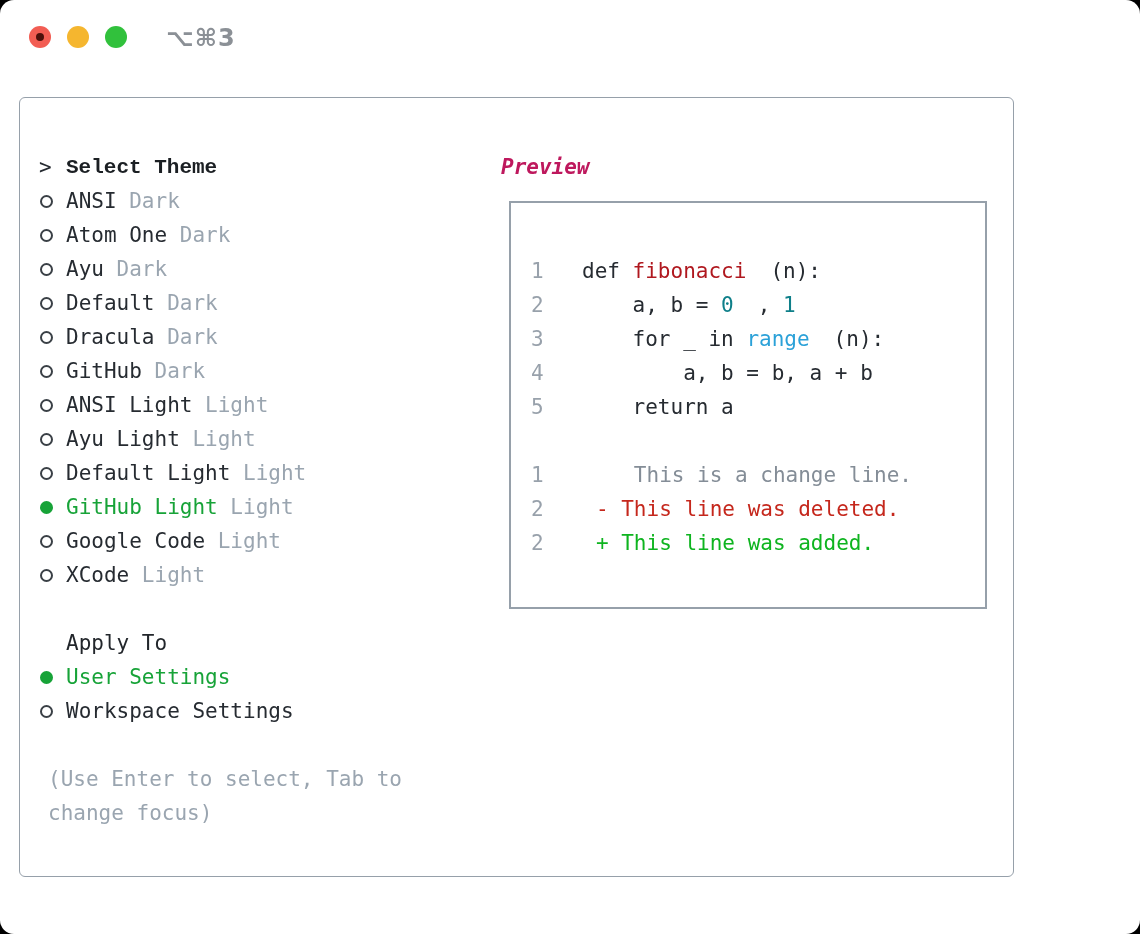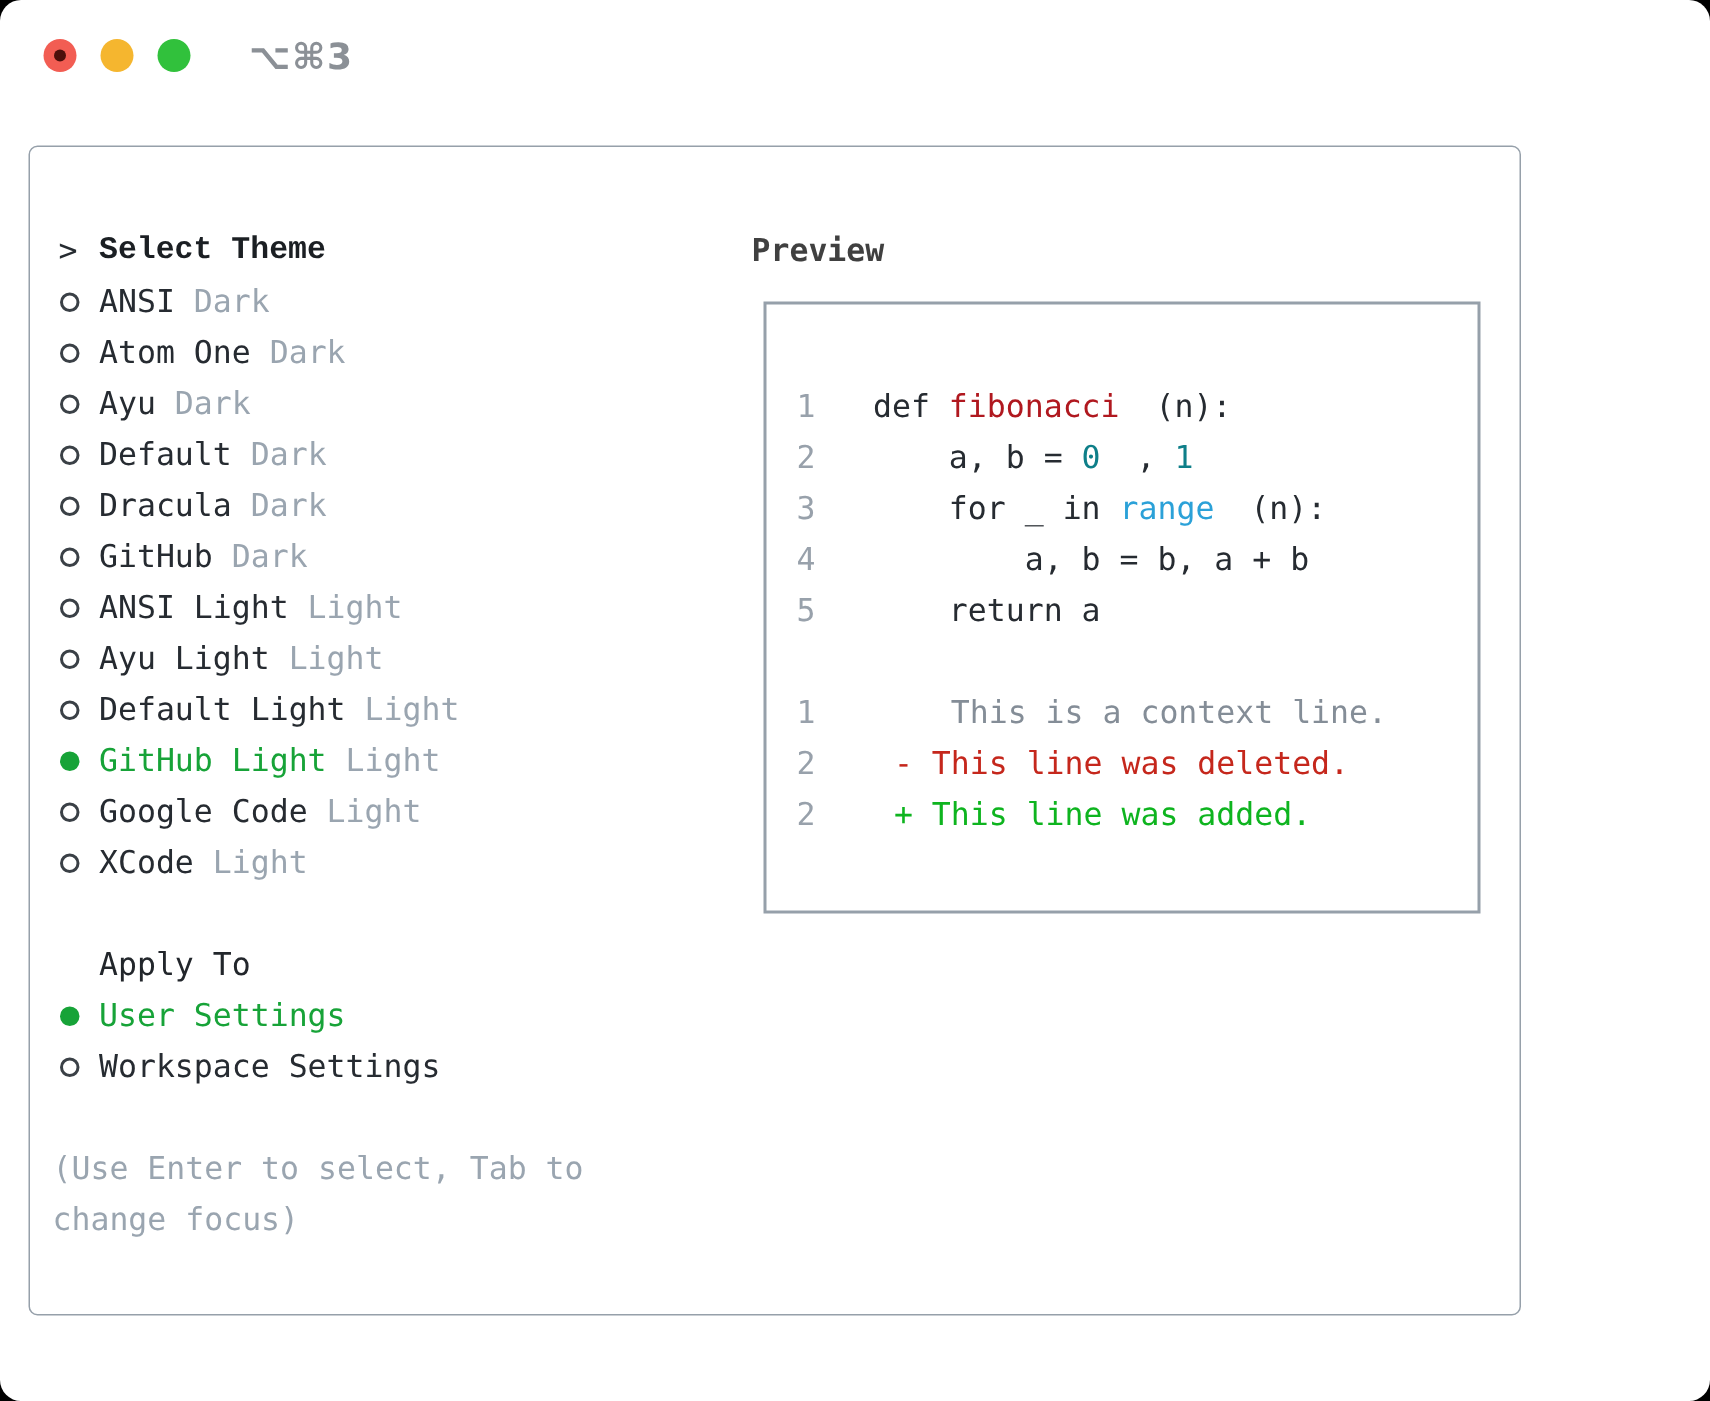--- a/index.html
+++ b/index.html
@@ -48,27 +48,27 @@
   .radio{width:13px;height:13px;border-radius:50%;border:2px solid #3a4046;margin-left:1px;}
   .row.selected .radio{background:var(--green);border-color:var(--green);}
   .cursor-char{font-size:21px;color:var(--ink);}
   .hdr-label{font-weight:700;color:#1b1f23;font-family:Liberation Mono, monospace;}
   .t-name{color:var(--ink);}
   .row.selected .t-name{color:var(--green);}
   .t-variant{color:var(--muted);}
   .apply-rows{position:absolute;left:19px;top:528px;}
   .apply-label{color:#22262b;}
   .hint{
-    position:absolute;left:15px;top:664px;width:400px;
+    position:absolute;left:28px;top:664px;width:400px;
     font-size:21px;line-height:34px;color:var(--muted);
   }
   
   .preview-title{
     position:absolute;left:481px;top:52px;height:34px;display:flex;align-items:center;
-    font-size:21px;font-weight:700;color:#404040;
+    font-size:21px;font-weight:700;color:#be185d;font-style:italic;
   }
   .preview-box{
     position:absolute;left:489px;top:103px;width:478px;height:408px;
     border:2px solid var(--border);background:#fff;
     padding:51px 0 0 20px;overflow:hidden;
   }
   .pline{display:flex;height:34px;align-items:center;font-size:21px;}
   .ln{width:27px;flex:0 0 27px;color:var(--lnum);}
   .lc{white-space:pre;}
   .diff-block{margin-top:34px;}
@@ -149,21 +149,21 @@
             <span class="lc"><span class="seg-code">        a, b = b, a + b</span></span>
           </div>
           <div class="pline">
             <span class="ln">5</span>
             <span class="lc"><span class="seg-code">    return a</span></span>
           </div>
         </div>
       <div id="diff-block" class="diff-block">
           <div class="pline">
             <span class="ln">1</span>
-            <span class="lc"><span class="seg-context">      This is a context line.</span></span>
+            <span class="lc"><span class="seg-context">      This is a change line.</span></span>
           </div>
           <div class="pline">
             <span class="ln">2</span>
             <span class="lc"><span class="seg-deleted">   - This line was deleted.</span></span>
           </div>
           <div class="pline">
             <span class="ln">2</span>
             <span class="lc"><span class="seg-added">   + This line was added.</span></span>
           </div>
         </div>

